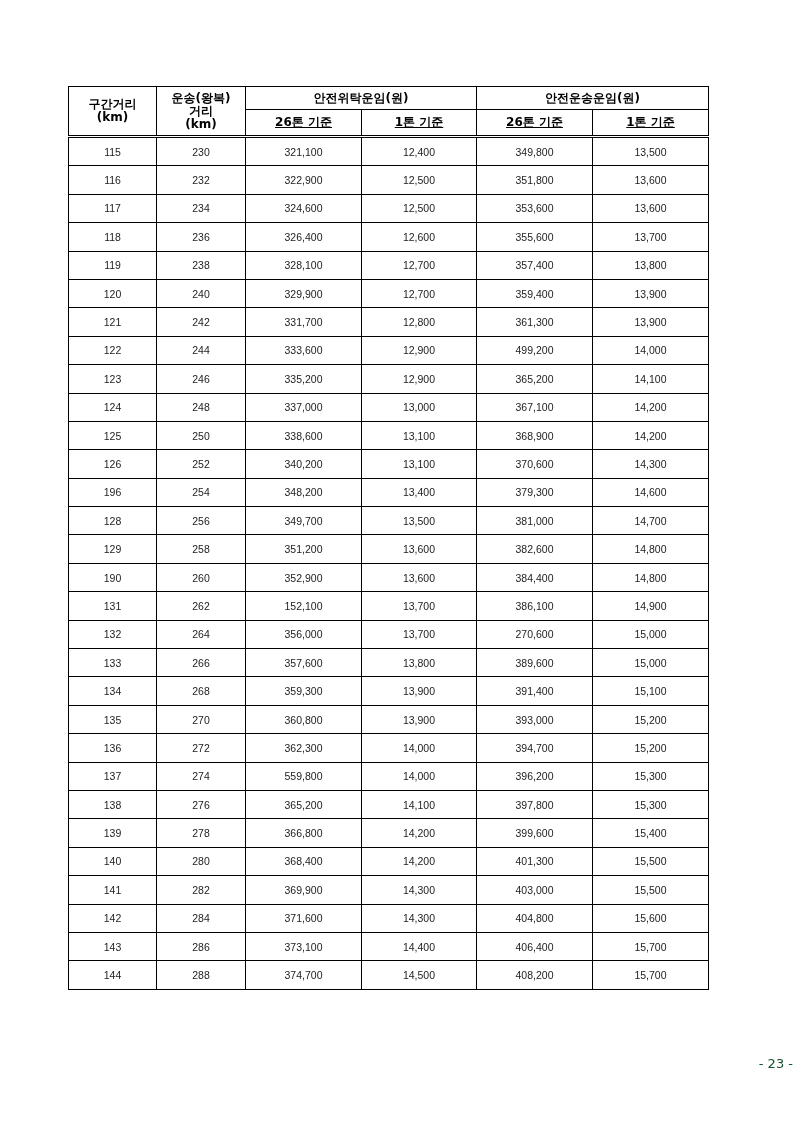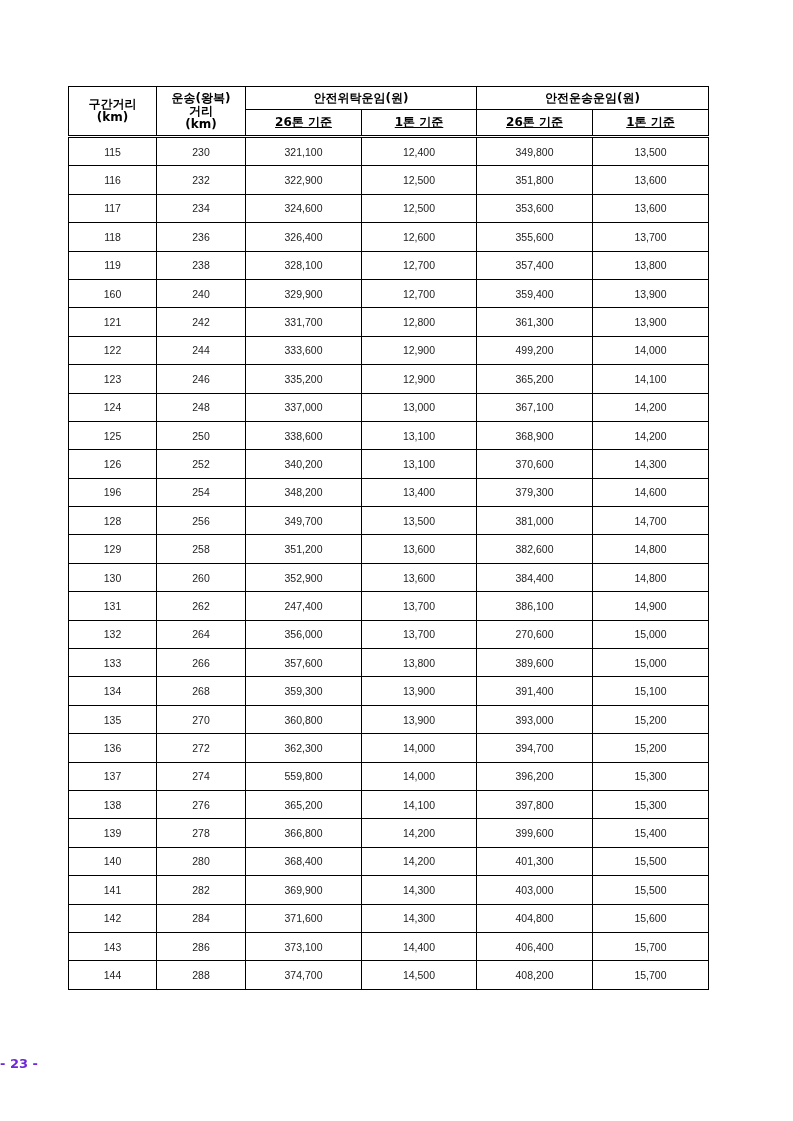--- a/index.html
+++ b/index.html
@@ -10,22 +10,22 @@
   }
   .rate-table th, .rate-table td {
     border: 1px solid #000; text-align: center; padding: 0; overflow: hidden; white-space: nowrap;
   }
   .rate-table th { font-weight: bold; font-size: 12px; line-height: 13px; }
   .rate-table thead tr.h1 th { height: 22px; }
   .rate-table thead tr.h2 th { height: 25px; text-decoration: underline; }
   .rate-table thead tr.h2 th, .rate-table th.rowspan { border-bottom: 3px double #000; }
   .rate-table td { font-family: "Liberation Sans", sans-serif; font-size: 10.5px; height: 27.4px; color: #222; }
   .page-number {
-    position: absolute; left: 0; width: 793px; top: 1056px; text-align: left;
-    font-family: "DejaVu Sans", sans-serif; font-size: 13px; color: #6d28d9; font-weight: bold;
+    position: absolute; left: 0; width: 793px; top: 1056px; text-align: right;
+    font-family: "DejaVu Sans", sans-serif; font-size: 13px; color: #14532d;
   }
   .multi { white-space: normal !important; }
 </style>
 </head>
 <body>
 
 <table class="rate-table">
   <colgroup>
     <col style="width:88px">
       <col style="width:89px">
@@ -90,21 +90,21 @@
       </tr>
       <tr>
         <td>119</td>
         <td>238</td>
         <td>328,100</td>
         <td>12,700</td>
         <td>357,400</td>
         <td>13,800</td>
       </tr>
       <tr>
-        <td>160</td>
+        <td>120</td>
         <td>240</td>
         <td>329,900</td>
         <td>12,700</td>
         <td>359,400</td>
         <td>13,900</td>
       </tr>
       <tr>
         <td>121</td>
         <td>242</td>
         <td>331,700</td>
@@ -170,31 +170,31 @@
       </tr>
       <tr>
         <td>129</td>
         <td>258</td>
         <td>351,200</td>
         <td>13,600</td>
         <td>382,600</td>
         <td>14,800</td>
       </tr>
       <tr>
-        <td>130</td>
+        <td>190</td>
         <td>260</td>
         <td>352,900</td>
         <td>13,600</td>
         <td>384,400</td>
         <td>14,800</td>
       </tr>
       <tr>
         <td>131</td>
         <td>262</td>
-        <td>247,400</td>
+        <td>152,100</td>
         <td>13,700</td>
         <td>386,100</td>
         <td>14,900</td>
       </tr>
       <tr>
         <td>132</td>
         <td>264</td>
         <td>356,000</td>
         <td>13,700</td>
         <td>270,600</td>

